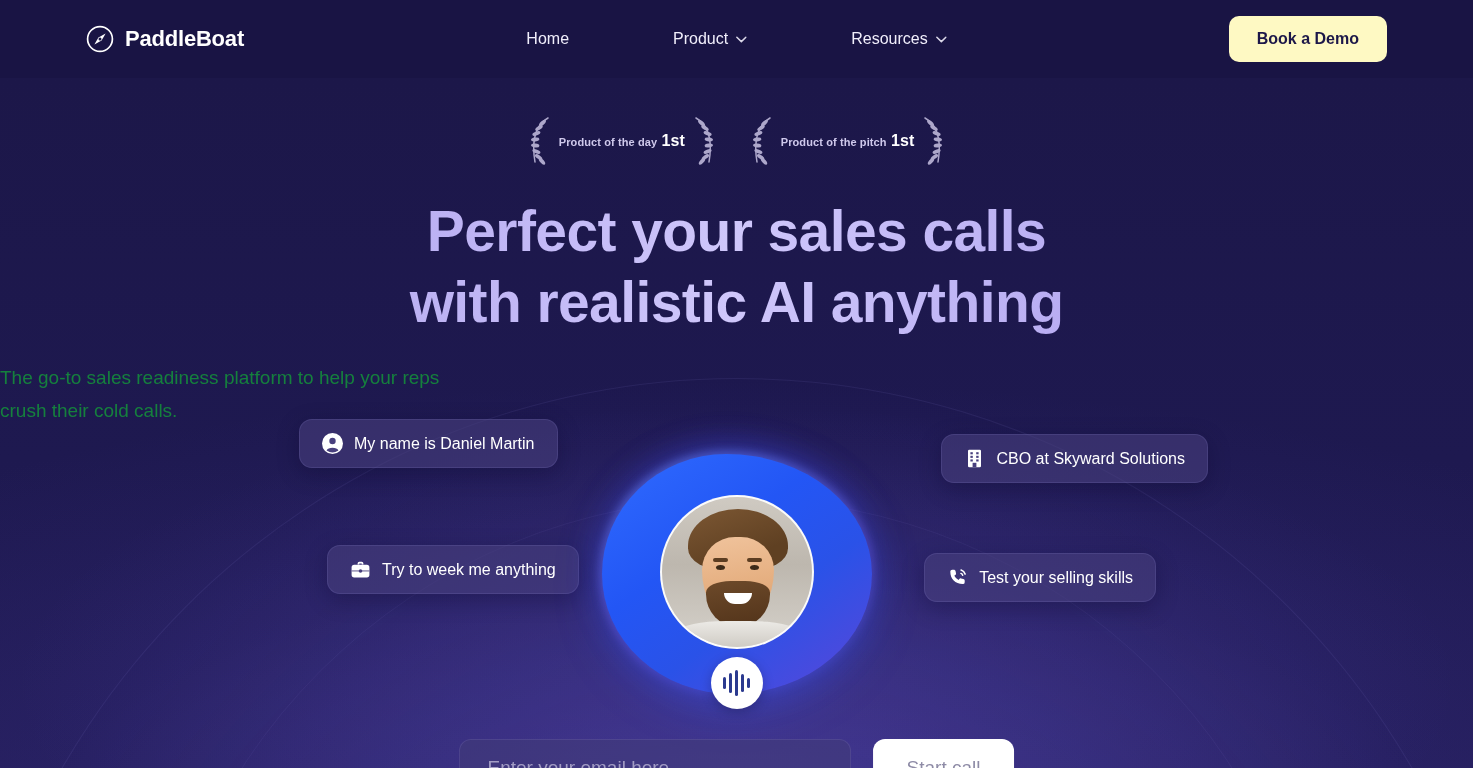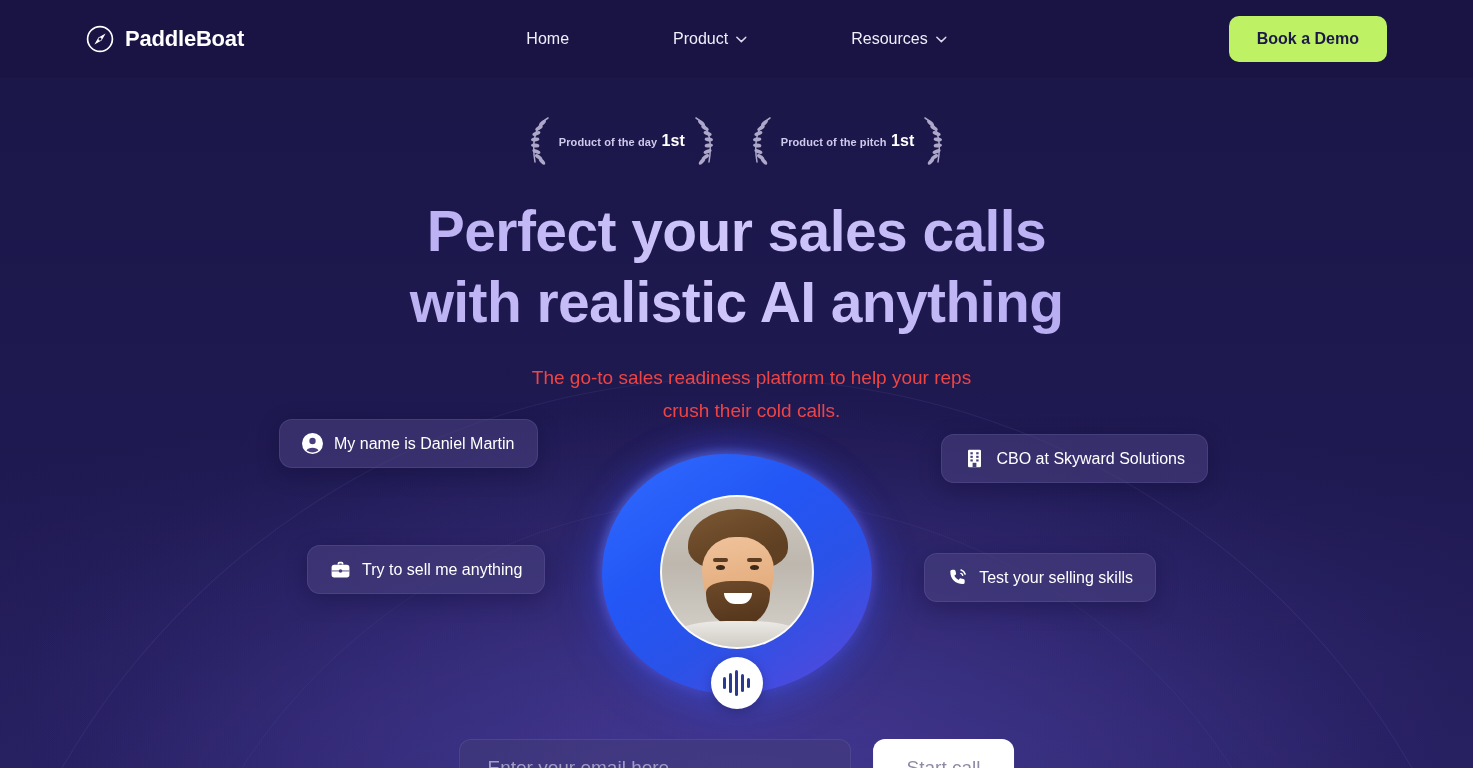--- a/index.html
+++ b/index.html
@@ -62,21 +62,21 @@
   }
   .nav-item{
     display:flex; align-items:center; gap:8px;
     color:#f0eefb; font-size:16px; font-weight:500;
     padding:10px 44px; cursor:pointer; white-space:nowrap;
   }
   .chev{ width:11px; height:7px; display:block; opacity:.9; }
 
   .demo-btn{
     position:absolute; right:86px; top:50%; transform:translateY(-50%);
-    background:#bef264; color:#1c1749;
+    background:#fef9c3; color:#1c1749;
     font-size:16px; font-weight:700;
     padding:14px 28px; border-radius:10px; border:none;
     cursor:pointer; white-space:nowrap;
     font-family:"Liberation Sans", sans-serif;
   }
 
   
   .hero{ position:absolute; left:0; top:78px; width:100%; z-index:20; }
 
   .badges{
@@ -98,22 +98,22 @@
     margin-top:30px; text-align:center;
     font-size:57px; font-weight:700; line-height:1.25;
     letter-spacing:-0.6px;
     background:linear-gradient(100deg,#8f7fe0 0%,#b9aef2 26%,#cfc7fb 50%,#b5a9f1 76%,#8b7ada 100%);
     -webkit-background-clip:text; background-clip:text;
     -webkit-text-fill-color:transparent; color:transparent;
   }
   .headline .l2{ display:block; }
 
   .subhead{
-    margin-top:22px; text-align:center;
-    color:#ef4444; font-size:19px; line-height:1.78; font-weight:400;padding-left:30px;
+    margin-top:22px; 
+    color:#15803d; font-size:19px; line-height:1.78; font-weight:400;
   }
 
   
   .stage{ position:relative; height:260px; margin-top:26px; }
 
   .blob-wrap{
     position:absolute; left:50%; top:0; transform:translateX(-50%);
     width:270px; height:240px;
   }
   .blob-glow{
@@ -198,20 +198,21 @@
   
   .pill{
     position:absolute; display:flex; align-items:center; gap:11px;
     background:rgba(72,64,126,0.58);
     border:1px solid rgba(150,140,215,0.16);
     border-radius:13px;
     padding:13px 22px;
     color:#ffffff; font-size:16px; font-weight:500; white-space:nowrap;
     box-shadow:0 6px 22px rgba(10,6,40,0.30);
     cursor:pointer;
+    margin-left:20px;
   }
   .pill svg{ display:block; flex:0 0 auto; }
   .pill-1{ left:279px; top:419px; }
   .pill-2{ left:307px; top:545px; }
   .pill-3{ right:265px; top:434px; }
   .pill-4{ right:317px; top:553px; }
 
   
   .cta{
     position:absolute; left:50%; transform:translateX(-50%);
@@ -426,21 +427,21 @@
 
   <div class="pill pill-2">
     <span>
       <svg width="21" height="21" viewBox="0 0 21 21" fill="none" xmlns="http://www.w3.org/2000/svg">
         <path d="M7.6 5.4 V4.4 a1.7 1.7 0 0 1 1.7-1.7 h2.4 a1.7 1.7 0 0 1 1.7 1.7 v1 h-1.7 V4.6 H9.3 v.8 z" fill="#ffffff"></path>
         <rect x="1.6" y="5.8" width="17.8" height="12.6" rx="2.6" fill="#ffffff"></rect>
         <rect x="8.7" y="10.2" width="3.6" height="3.6" rx="1.8" fill="#48407e"></rect>
         <rect x="1.6" y="11.1" width="17.8" height="1.6" fill="#48407e" opacity=".55"></rect>
       </svg>
     </span>
-    <span>Try to sell me anything</span>
+    <span>Try to week me anything</span>
   </div>
 
   <div class="pill pill-4">
     <span>
       <svg width="21" height="21" viewBox="0 0 21 21" fill="none" xmlns="http://www.w3.org/2000/svg">
         <path d="M3.3 4.6 a1.9 1.9 0 0 1 1.9-1.9 h1.6 c.8 0 1.5.6 1.7 1.4 l.5 2.2 c.2.7-.1 1.4-.7 1.8 l-1 .7 a10.4 10.4 0 0 0 4.3 4.3 l.7-1 c.4-.6 1.1-.9 1.8-.7 l2.2.5 c.8.2 1.4.9 1.4 1.7 v1.6 a1.9 1.9 0 0 1-1.9 1.9 C8.2 17.1 3.3 12.2 3.3 4.6 Z" fill="#ffffff"></path>
         <path d="M14.1 3.1 a6.1 6.1 0 0 1 4 4" stroke="#ffffff" stroke-width="1.6" stroke-linecap="round"></path>
         <path d="M13.9 6.4 a3 3 0 0 1 1.8 1.8" stroke="#ffffff" stroke-width="1.5" stroke-linecap="round"></path>
       </svg>
     </span>

